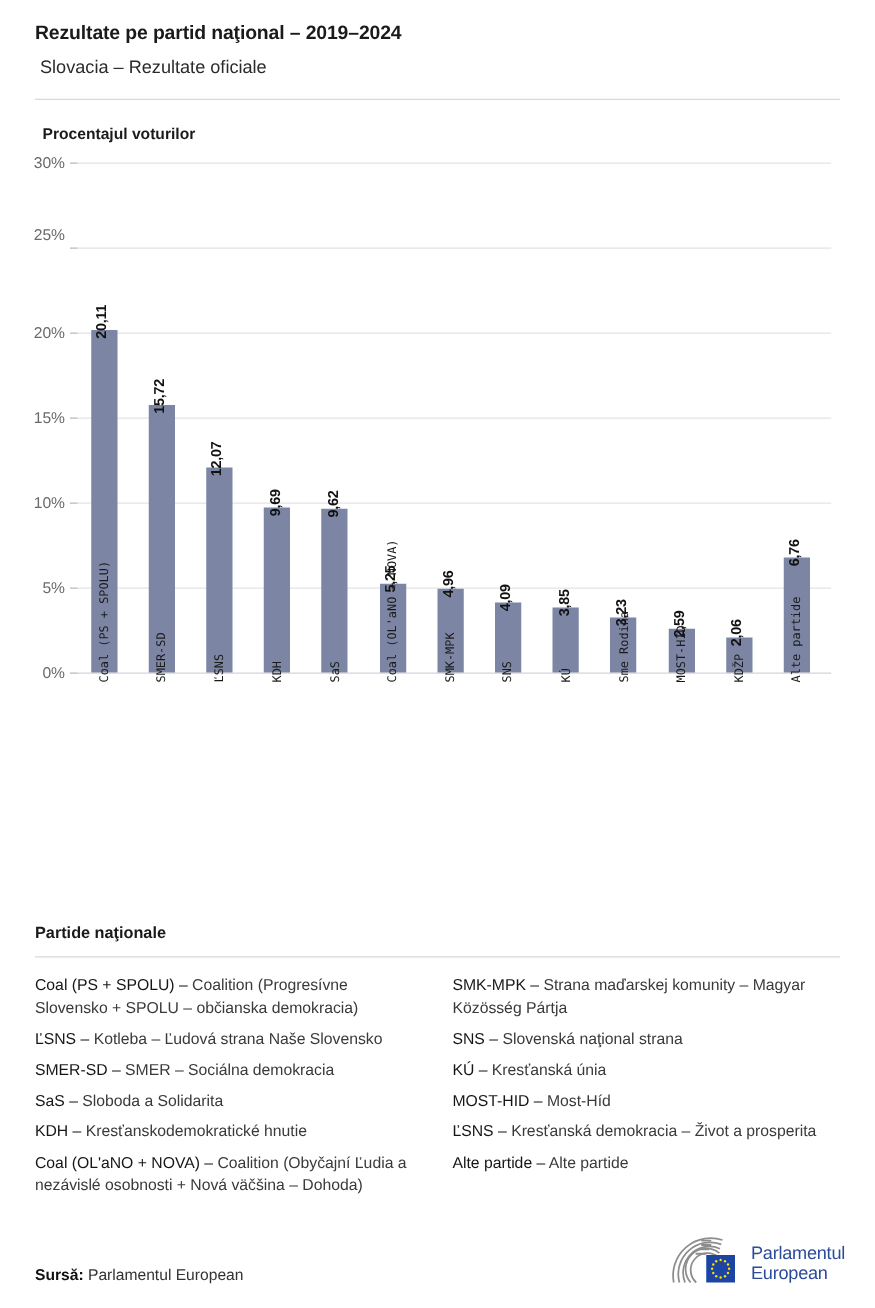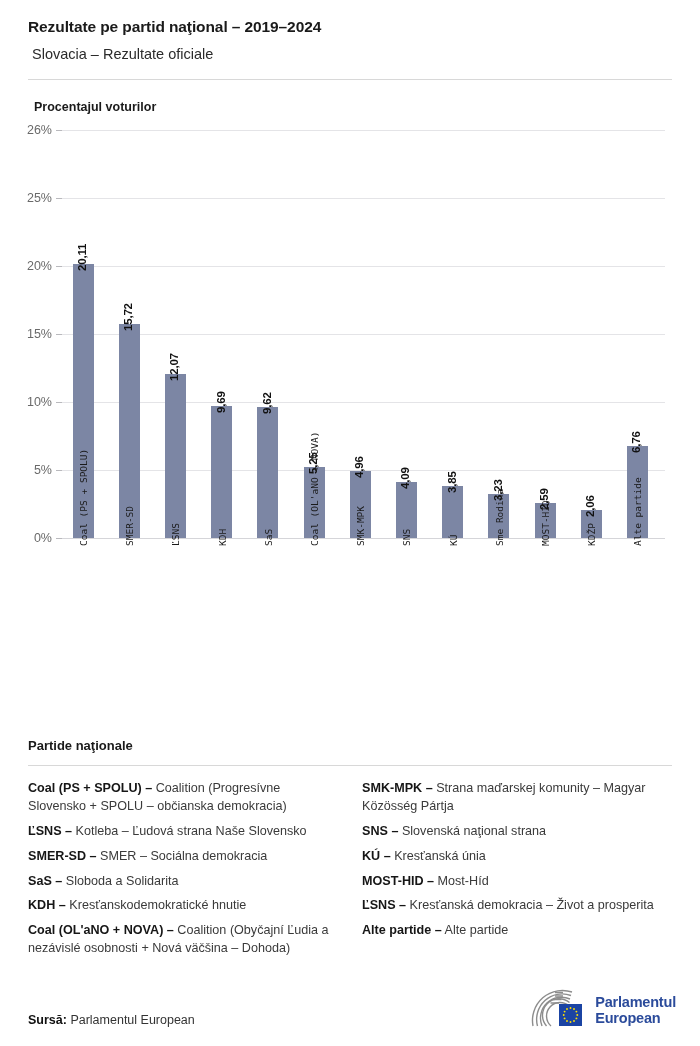--- a/index.html
+++ b/index.html
@@ -140,21 +140,21 @@
     flex: 1 1 0;
     min-width: 0;
   }
   .legend-entry {
     font-size: 12.6px;
     line-height: 1.42;
     color: #3a3a3a;
     margin-bottom: 7px;
   }
   .legend-abbr {
-    font-weight: bold;
+    font-weight: normal;
     color: #161616;
   }
 
   
   #footer {
     position: absolute;
     left: 0;
     top: 985px;
     width: 700px;
     height: 61px;
@@ -173,21 +173,21 @@
   #ep-logo {
     position: absolute;
     right: 24px;
     top: 3px;
     display: flex;
     align-items: center;
     gap: 7px;
   }
   #ep-logo-text {
     font-size: 14.5px;
-    font-weight: bold;
+    font-weight: normal;
     color: #2b4b9b;
     line-height: 1.08;
     letter-spacing: -0.2px;
   }
 </style>
 </head>
 <body>
 
 <div id="header">
   <h1 id="chart-title">Rezultate pe partid naţional – 2019–2024</h1>
@@ -212,23 +212,23 @@
       <div class="ytick-label" style="top: 414px;">0%</div>
       <div class="tickmark" style="top: 346px;"></div>
       <div class="ytick-label" style="top: 346px;">5%</div>
       <div class="tickmark" style="top: 278px;"></div>
       <div class="ytick-label" style="top: 278px;">10%</div>
       <div class="tickmark" style="top: 210px;"></div>
       <div class="ytick-label" style="top: 210px;">15%</div>
       <div class="tickmark" style="top: 142px;"></div>
       <div class="ytick-label" style="top: 142px;">20%</div>
       <div class="tickmark" style="top: 74px;"></div>
-      <div class="ytick-label" style="top: 74px;">25%</div>
+      <div class="ytick-label" style="top: 64px;">25%</div>
       <div class="tickmark" style="top: 6px;"></div>
-      <div class="ytick-label" style="top: 6px;">26%</div>
+      <div class="ytick-label" style="top: 6px;">30%</div>
     </div>
   <div id="bars-layer">
       <div class="bar" style="left: 72.5px; top: 140.504px; height: 273.496px;"></div>
       <div class="bar-value" style="left: 88px; top: 135.504px;">20,11</div>
       <div class="bar-cat" style="left: 78px; top: 422px;">Coal (PS + SPOLU)</div>
       <div class="bar" style="left: 118.7px; top: 200.208px; height: 213.792px;"></div>
       <div class="bar-value" style="left: 134.2px; top: 195.208px;">15,72</div>
       <div class="bar-cat" style="left: 124.2px; top: 422px;">SMER-SD</div>
       <div class="bar" style="left: 164.9px; top: 249.848px; height: 164.152px;"></div>
       <div class="bar-value" style="left: 180.4px; top: 244.848px;">12,07</div>

